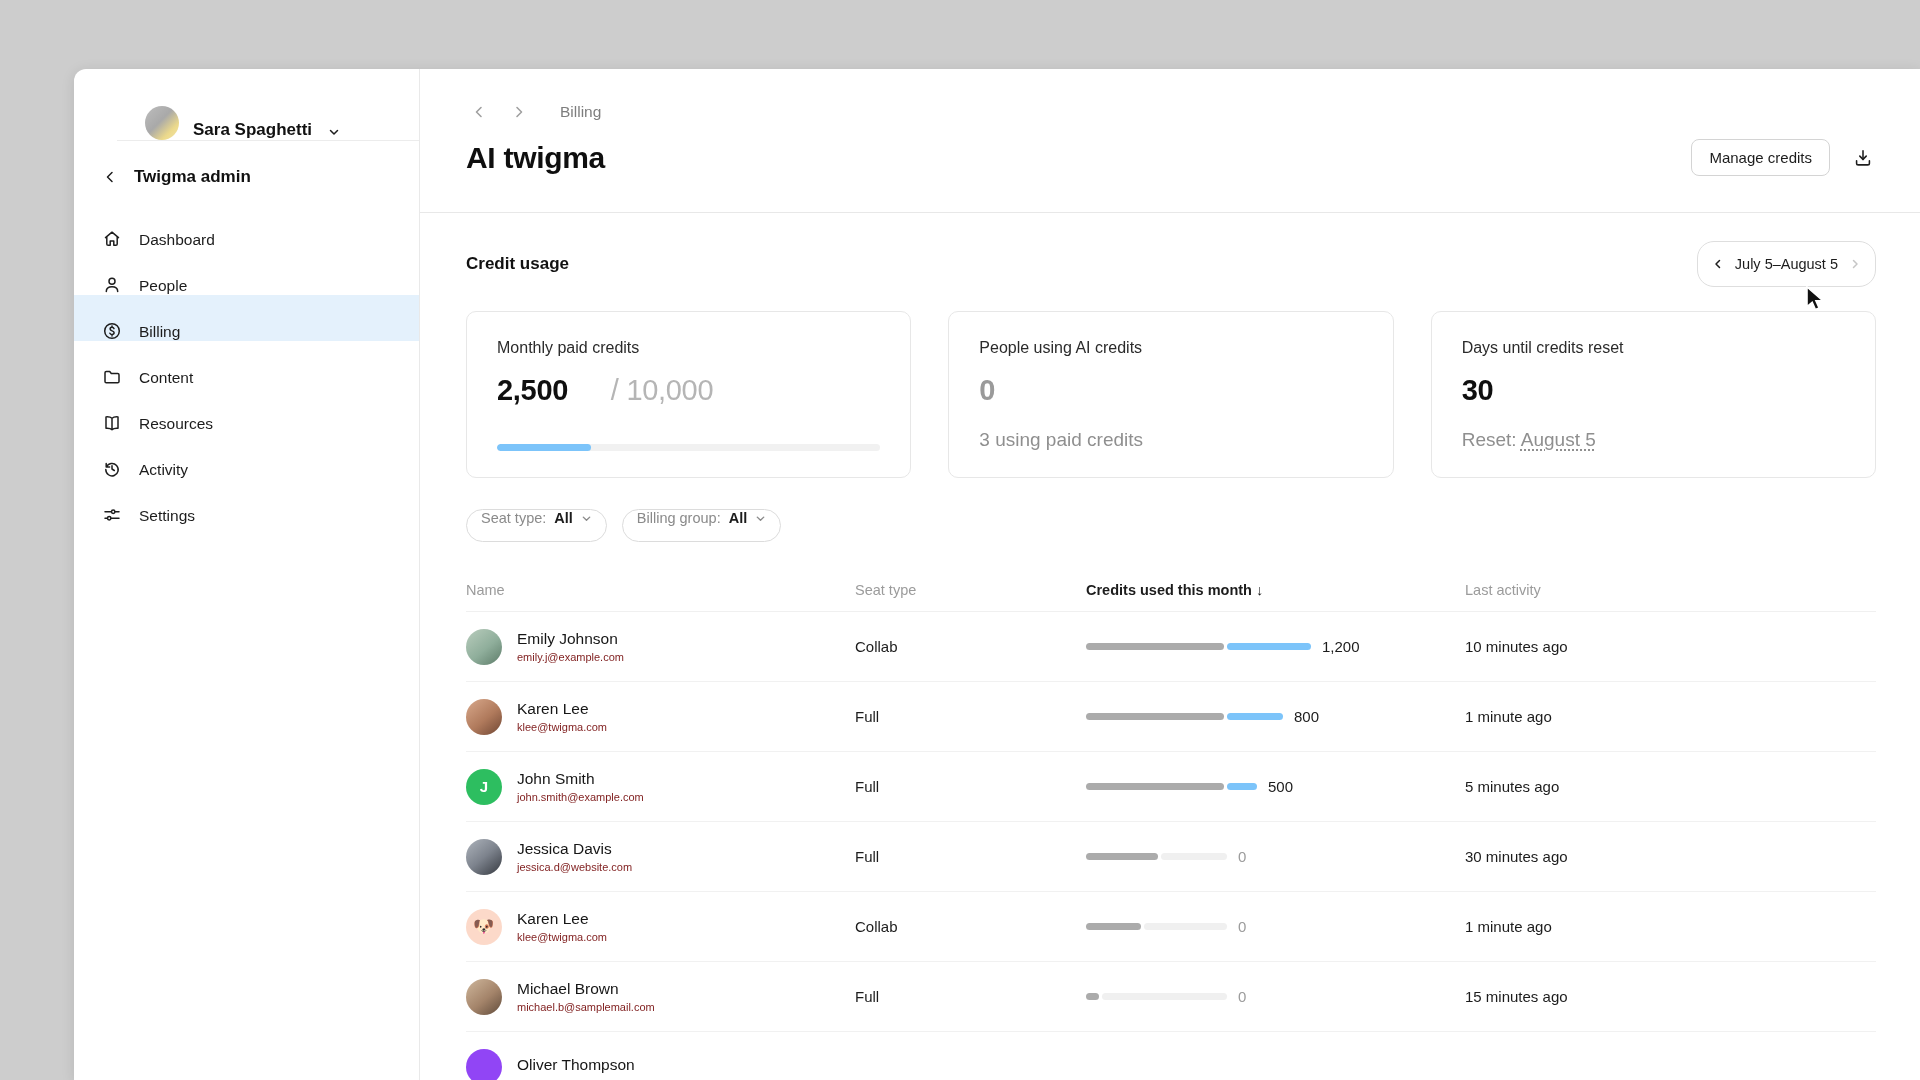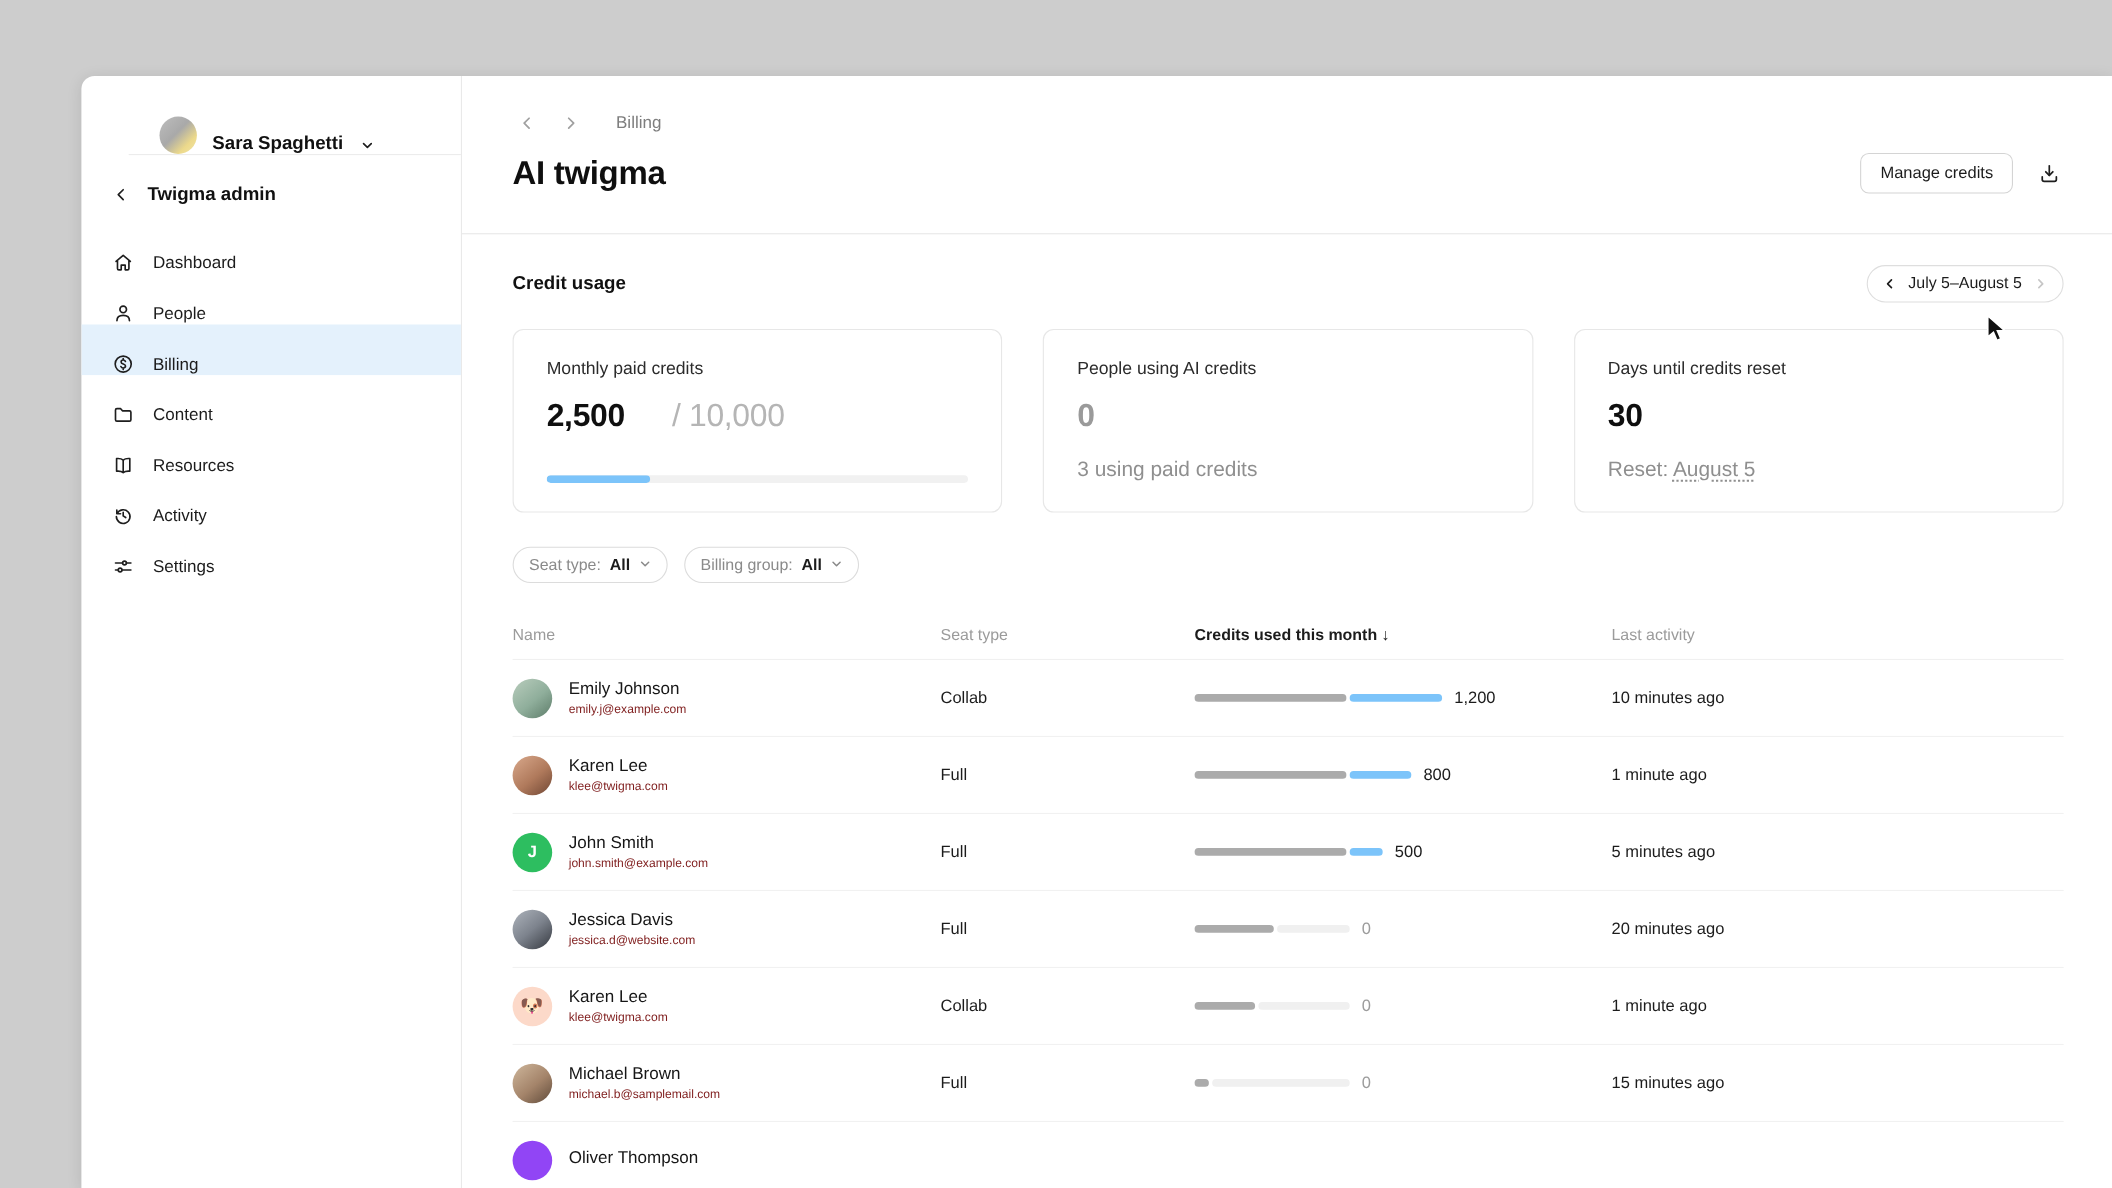--- a/index.html
+++ b/index.html
@@ -40,38 +40,38 @@
   .title-actions { display:flex; align-items:center; gap:20px; }
   .btn-outline {
     border:1px solid #d4d4d4; background:#fff; border-radius:8px;
     height:37px; padding:0 17px; font-size:15px; color:#1c1c1c;
     font-family:inherit; cursor:pointer;
   }
   .dl-btn { width:26px; height:26px; display:flex; align-items:center; justify-content:center; cursor:pointer; background:none; border:none; }
   .header-divider { border:none; border-top:1px solid #e8e8e8; margin-top:36px; }
   .section-row { display:flex; align-items:center; justify-content:space-between; margin-top:28px; }
   .section-title { font-size:17px; font-weight:700; color:#111; }
-  .date-chip { display:flex; align-items:center; gap:10px; border:1px solid #dedede; border-radius:17px; height:34px; padding:0 13px; background:#fff; cursor:pointer; }
+  .date-chip { display:flex; align-items:center; gap:10px; border:1px solid #dedede; border-radius:17px; height:46px; padding:0 13px; background:#fff; cursor:pointer; }
   .date-chip .label { font-size:14.5px; color:#1c1c1c; }
   .chev-btn { display:flex; align-items:center; justify-content:center; width:14px; height:14px; cursor:pointer; }
   
   .cards { display:grid; grid-template-columns:1fr 1fr 1fr; gap:37px; margin-top:24px; }
   .card { border:1px solid #e7e7e7; border-radius:10px; padding:27px 30px 26px 30px; height:167px; display:flex; flex-direction:column; }
   .card-title { font-size:16px; color:#2b2b2b; }
   .card-number-row { margin-top:17px; font-size:29px; letter-spacing:-.3px; }
   .num-strong { font-weight:700; color:#0f0f0f; }
   .num-muted { color:#b5b5b5; font-weight:400;margin-left:35px; }
   .num-gray { color:#9a9a9a; font-weight:700; }
   .card-sub { margin-top:auto; font-size:19px; color:#8f8f8f; }
   .card-sub .link { text-decoration:underline; text-decoration-style:dotted; text-underline-offset:4px; cursor:pointer; color:#8f8f8f; }
   .progress-track { margin-top:auto; height:7px; background:#f1f1f1; border-radius:4px; overflow:hidden; }
   .progress-fill { height:100%; background:#7cc4fa; border-radius:4px; }
   
   .filters { display:flex; gap:15px; margin-top:31px; }
-  .filter-pill { display:flex; align-items:center; gap:8px; height:33px; border:1px solid #dcdcdc; border-radius:17px; padding:0 14px; background:#fff; cursor:pointer; }
+  .filter-pill { display:flex; align-items:flex-start; gap:8px; height:33px; border:1px solid #dcdcdc; border-radius:17px; padding:0 14px; background:#fff; cursor:pointer; }
   .filter-pill .f-label { font-size:14.5px; color:#8a8a8a; }
   .filter-pill .f-value { font-size:14.5px; color:#1c1c1c; font-weight:600; }
   
   .table { margin-top:26px; display:flex; flex-direction:column; }
   .thead, .trow { display:grid; grid-template-columns:389px 231px 379px 1fr; align-items:center; }
   .thead { height:44px; border-bottom:1px solid #f0f0f0; }
   .th { font-size:14.5px; color:#9b9b9b; }
   .th.sorted { color:#1c1c1c; font-weight:600; display:flex; align-items:center; gap:4px; cursor:pointer; }
   .trow { height:70px; border-bottom:1px solid #f1f1f1; }
   .name-cell { display:flex; align-items:center; gap:15px; }
@@ -363,21 +363,21 @@
         <div class="p-name">Jessica Davis</div>
         <div class="p-email">jessica.d@website.com</div>
       </span>
     </div>
     <span class="seat">Full</span>
     <div class="bar-cell">
       <span class="pill gray" style="width: 72px;"></span>
       <span class="pill track" style="width: 66px;"></span>
       <span class="bar-label zero">0</span>
     </div>
-    <span class="activity">20 minutes ago</span>
+    <span class="activity">30 minutes ago</span>
   </div>
 
   <div class="trow">
     <div class="name-cell">
       <span class="avatar row-avatar av-dog">🐶</span>
       <span>
         <div class="p-name">Karen Lee</div>
         <div class="p-email">klee@twigma.com</div>
       </span>
     </div>

